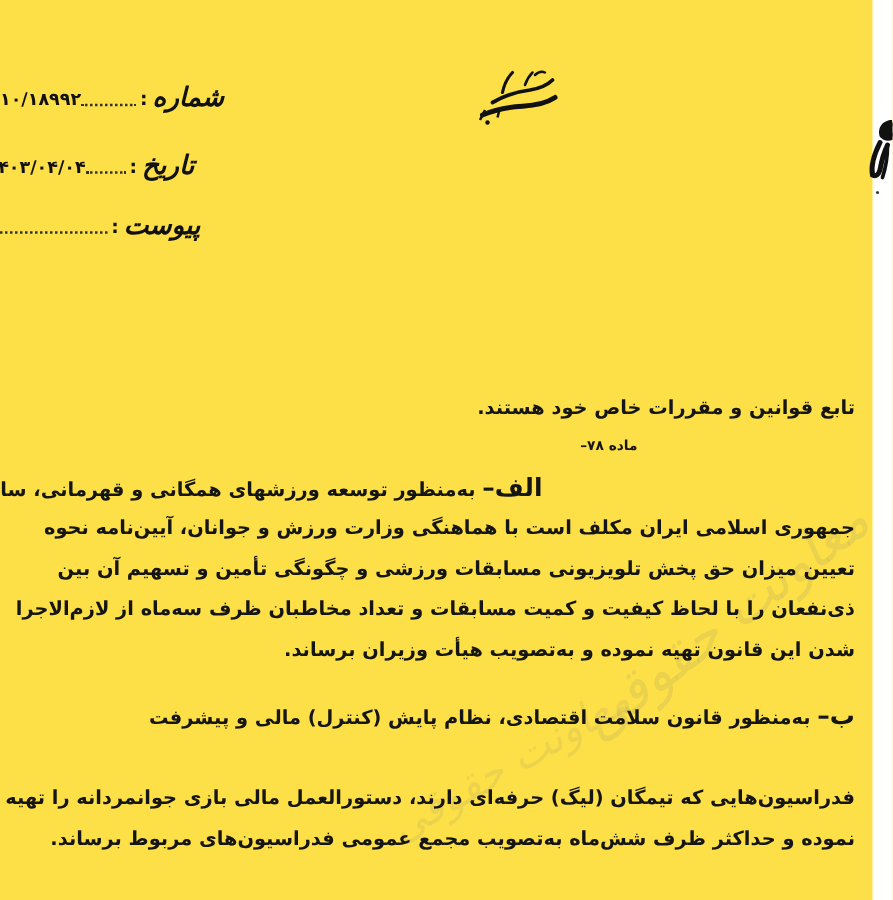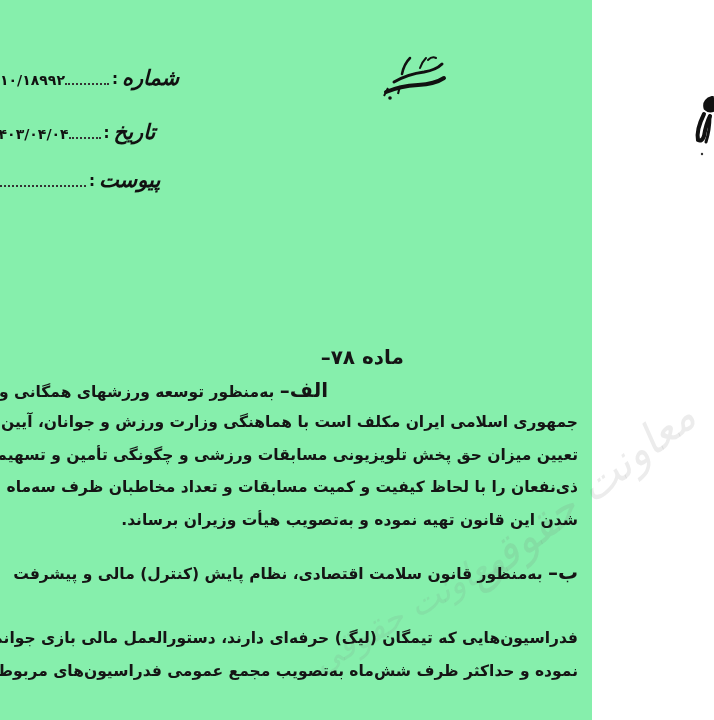--- a/index.html
+++ b/index.html
@@ -11,22 +11,22 @@
       width: 714px;
       height: 720px;
       position: relative;
       overflow: hidden;
       font-family: "DejaVu Sans", sans-serif;
       color: #111;
     }
     .page {
       position: absolute;
       left: 0; top: 0;
-      width: 592px; height: 720px;
-      background: #86efac;
+      width: 698px; height: 720px;
+      background: #fde047;
     }
     
     .meta-row {
       position: absolute;
       left: 0;
       height: 26px;
       display: flex;
       align-items: flex-end;
       direction: ltr;
     }
@@ -104,21 +104,21 @@
       font-weight: bold;
       white-space: nowrap;
       line-height: 20px;
       color: #151515;
     }
     .justify {
       text-align: justify;
       text-align-last: justify;
     }
     .heading {
-      font-size: 20px;
+      font-size: 11px;
       font-weight: bold;
     }
     .clause-label {
       font-size: 20px;
       font-weight: bold;
     }
   </style>
 </head>
 <body>
 
@@ -159,20 +159,21 @@
   <svg class="logo-right" viewBox="0 0 30 60">
     <path d="M24 2 Q14 4 16 12 Q20 16 26 12" stroke="#111" stroke-width="5" fill="#111"></path>
     <path d="M14 18 Q6 34 8 44 Q12 46 14 40 Q16 28 20 20" stroke="#111" stroke-width="4" fill="none" stroke-linecap="round"></path>
     <path d="M20 20 Q20 34 16 46" stroke="#111" stroke-width="3" fill="none" stroke-linecap="round"></path>
     <circle cx="12" cy="58" r="1.2" fill="#333"></circle>
   </svg>
 
   <div class="watermark">معاونت حقوقی</div>
   <div class="watermark2">معاونت حقوقی</div>
 
+  <div class="line" style="top:316px;">تابع قوانین و مقررات خاص خود هستند.</div>
 
   <div class="line heading" style="top:347px; right:188px;">ماده ۷۸–</div>
 
   <div class="line justify" style="top:380px; width:554px;">
     <span class="clause-label" style="padding-right:250px;">الف–</span><span> به‌منظور توسعه ورزشهای همگانی و قهرمانی، سازمان صدا و سیمای</span>
   </div>
   <div class="line justify" style="top:412px; width:554px;">جمهوری اسلامی ایران مکلف است با هماهنگی وزارت ورزش و جوانان، آیین‌نامه نحوه</div>
   <div class="line justify" style="top:445px; width:554px;">تعیین میزان حق پخش تلویزیونی مسابقات ورزشی و چگونگی تأمین و تسهیم آن بین</div>
   <div class="line justify" style="top:477px; width:554px;">ذی‌نفعان را با لحاظ کیفیت و کمیت مسابقات و تعداد مخاطبان ظرف سه‌ماه از لازم‌الاجرا</div>
   <div class="line" style="top:510px;">شدن این قانون تهیه نموده و به‌تصویب هیأت وزیران برساند.</div>

